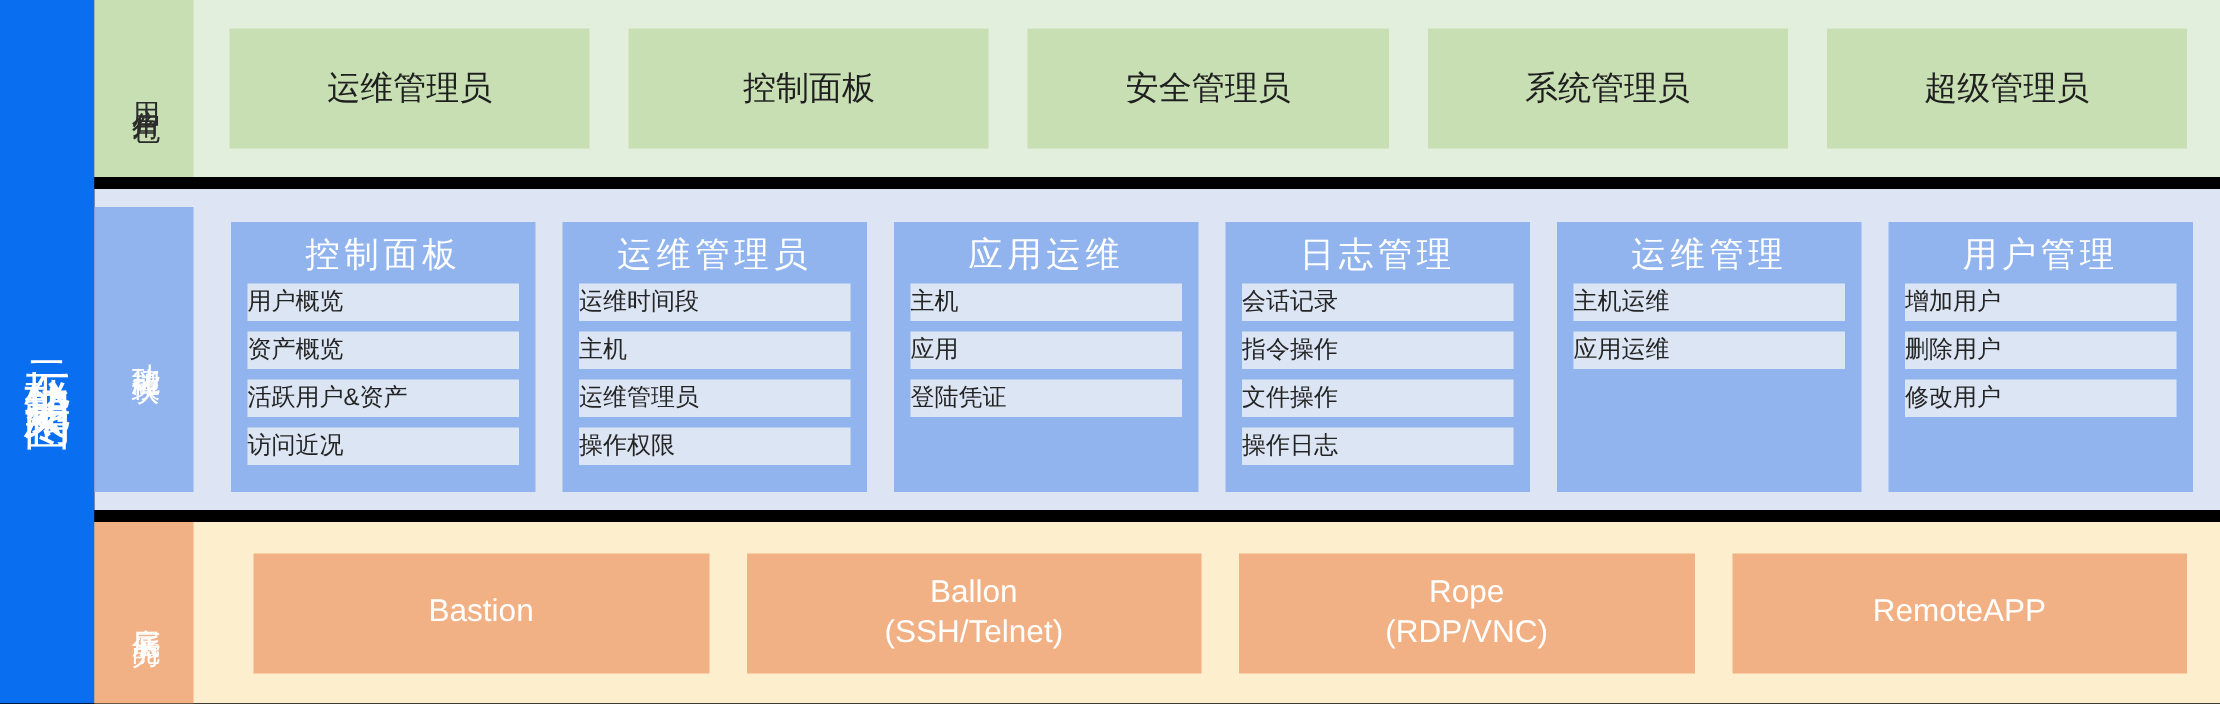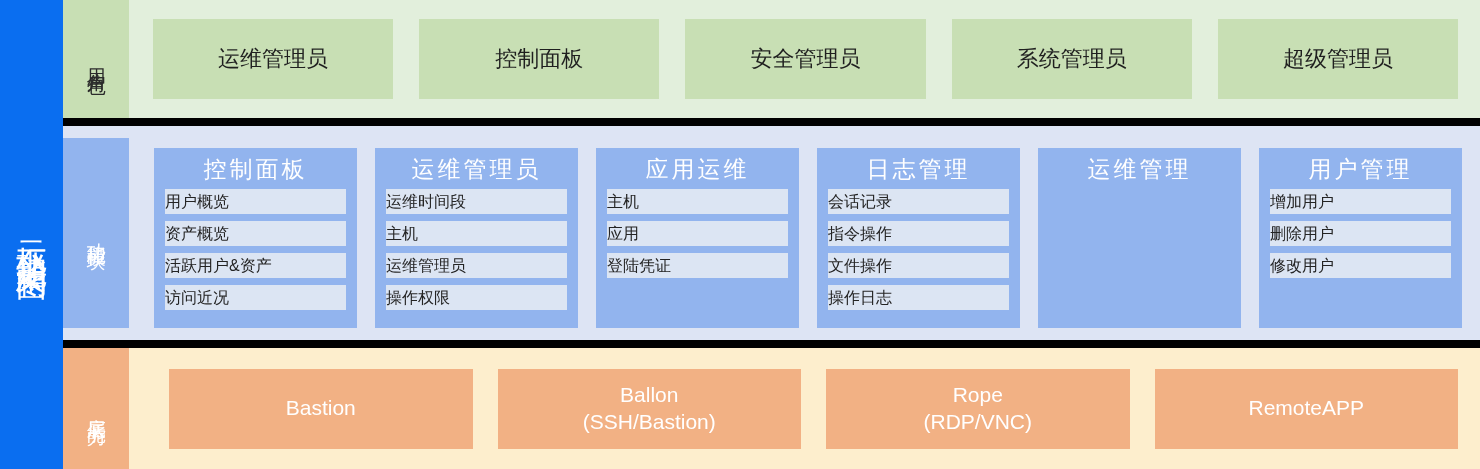--- a/index.html
+++ b/index.html
@@ -210,20 +210,24 @@
           <div class="module-items">
             <div class="module-item">会话记录</div>
             <div class="module-item">指令操作</div>
             <div class="module-item">文件操作</div>
             <div class="module-item">操作日志</div>
           </div>
         </div>
 
         <div class="module-card">
           <div class="module-title">运维管理</div>
+          <div class="module-items">
+            <div class="module-item">主机运维</div>
+            <div class="module-item">应用运维</div>
+          </div>
         </div>
 
         <div class="module-card">
           <div class="module-title">用户管理</div>
           <div class="module-items">
             <div class="module-item">增加用户</div>
             <div class="module-item">删除用户</div>
             <div class="module-item">修改用户</div>
           </div>
         </div>
@@ -233,21 +237,21 @@
 
     <div class="gap"></div>
 
     <div class="row row-base">
       <div class="row-label label-base">
         <span class="vtext">底层能力</span>
       </div>
       <div class="row-content base-content">
         <div class="base-box">Bastion</div>
         <div class="base-box">Ballon
-(SSH/Bastion)</div>
+(SSH/Telnet)</div>
         <div class="base-box">Rope
 (RDP/VNC)</div>
         <div class="base-box">RemoteAPP</div>
       </div>
     </div>
 
   </div>
 </div>
 
 </body></html>

